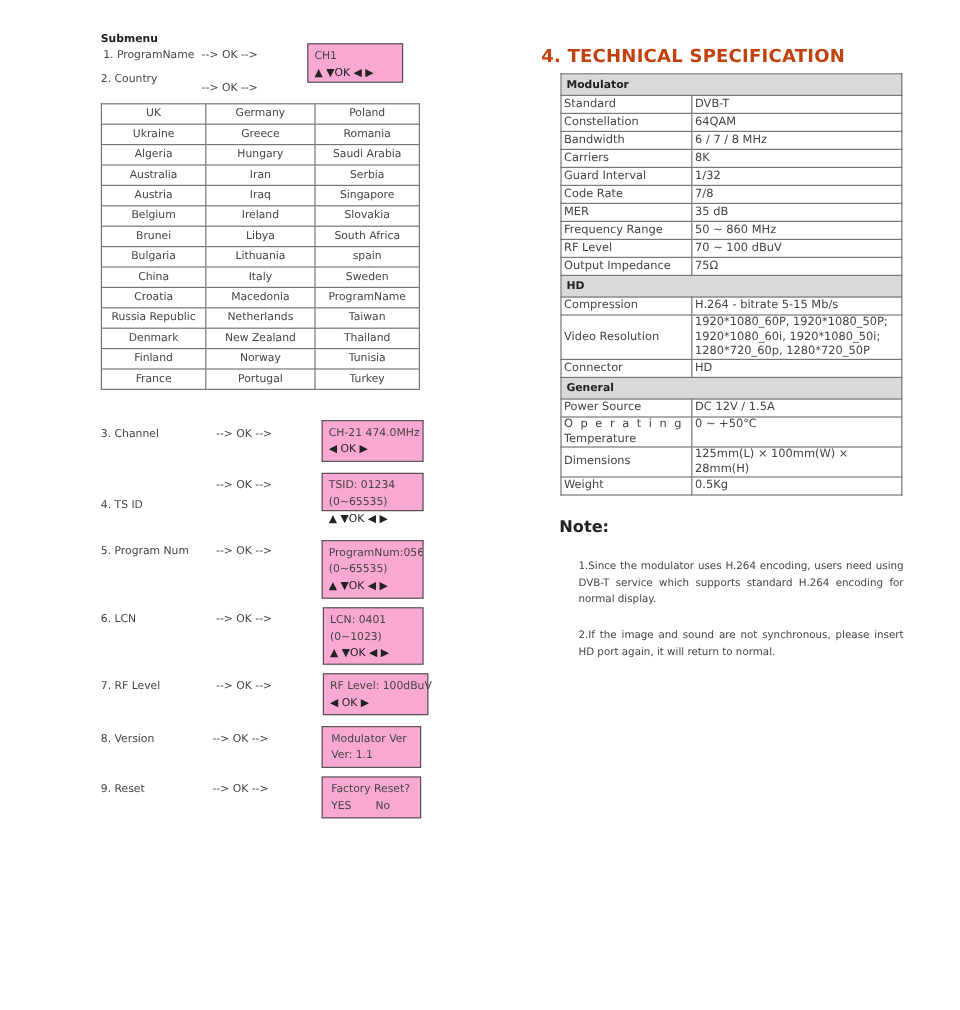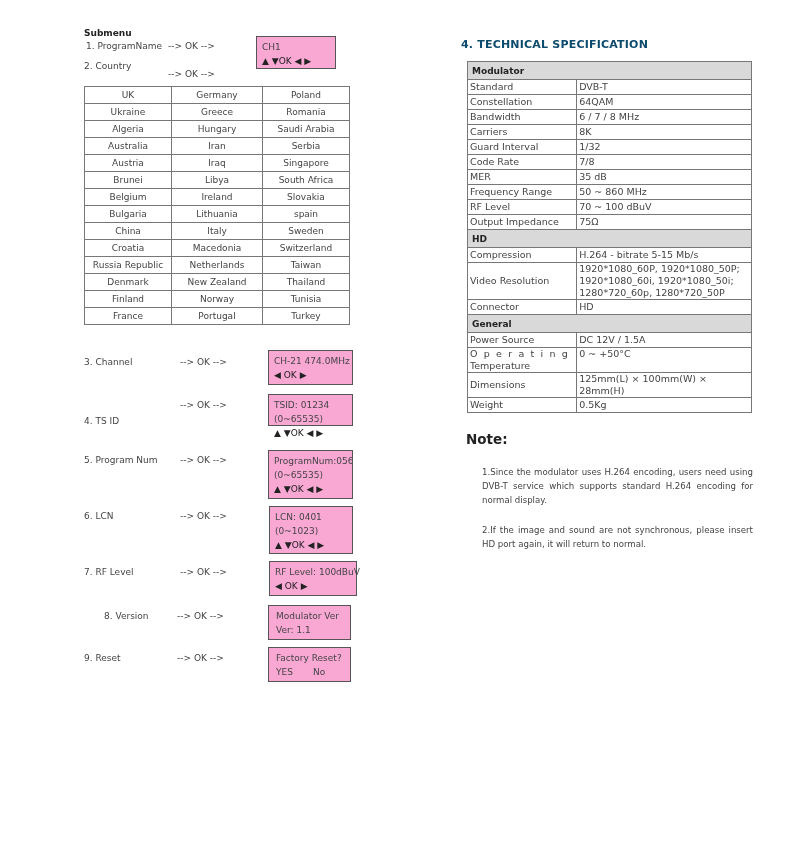--- a/index.html
+++ b/index.html
@@ -15,21 +15,21 @@
   .tri { font-size:9px; color:#222; }
 
   table.country { position:absolute; left:84px; top:86px; width:266px; border-collapse:collapse;
                   border:1.5px solid #555; }
   table.country td { border:1px solid #777; font-size:9px; color:#444; text-align:center;
                      height:16px; padding:0; line-height:16px; }
   table.country td.c1 { width:86px; }
   table.country td.c2 { width:90px; }
   table.country tr.thick td { border-top:1.5px solid #444; }
 
-  .spec-title { left:451px; top:38px; font-size:11px; font-weight:bold; color:#0c4a6e; letter-spacing:0.2px;margin-left:10px; }
+  .spec-title { left:451px; top:38px; font-size:15px; font-weight:bold; color:#c2410c; letter-spacing:0.2px; }
   table.spec { position:absolute; left:467px; top:61px; width:285px; border-collapse:collapse;
                border:1px solid #555; }
   table.spec td { border:1px solid #777; font-size:9.5px; color:#444; padding:0 2px;
                   line-height:12px; vertical-align:middle; }
   table.spec td.k { width:99px; }
   table.spec tr.sec td { background:#d9d9d9; font-weight:bold; color:#222; font-size:9px;
                          height:17px; padding-left:4px; }
   table.spec tr.r td { height:14px; }
   .spaced { letter-spacing:6.3px; }
 
@@ -74,43 +74,43 @@
         <td class="c1">Australia</td>
         <td class="c2">Iran</td>
         <td class="c3">Serbia</td>
       </tr>
       <tr class="thick">
         <td class="c1">Austria</td>
         <td class="c2">Iraq</td>
         <td class="c3">Singapore</td>
       </tr>
       <tr>
+        <td class="c1">Belgium</td>
+        <td class="c2">Ireland</td>
+        <td class="c3">Slovakia</td>
+      </tr>
+      <tr>
         <td class="c1">Brunei</td>
         <td class="c2">Libya</td>
         <td class="c3">South Africa</td>
       </tr>
       <tr>
-        <td class="c1">Belgium</td>
-        <td class="c2">Ireland</td>
-        <td class="c3">Slovakia</td>
-      </tr>
-      <tr>
         <td class="c1">Bulgaria</td>
         <td class="c2">Lithuania</td>
         <td class="c3">spain</td>
       </tr>
       <tr>
         <td class="c1">China</td>
         <td class="c2">Italy</td>
         <td class="c3">Sweden</td>
       </tr>
       <tr>
         <td class="c1">Croatia</td>
         <td class="c2">Macedonia</td>
-        <td class="c3">Switzerland</td>
+        <td class="c3">ProgramName</td>
       </tr>
       <tr>
         <td class="c1">Russia Republic</td>
         <td class="c2">Netherlands</td>
         <td class="c3">Taiwan</td>
       </tr>
       <tr>
         <td class="c1">Denmark</td>
         <td class="c2">New Zealand</td>
         <td class="c3">Thailand</td>
@@ -159,21 +159,21 @@
   <div class="line tri">▲ ▼OK ◀  ▶</div>
 </div>
 
 <div class="abs menu-label" style="left:84px;top:567px;">7. RF Level</div>
 <div class="abs menu-arrow" style="left:180px;top:567px;">--&gt;  OK  --&gt;</div>
 <div class="abs lcd" style="left:269px;top:561px;width:88px;height:35px;">
   <div class="line">RF Level: 100dBuV</div>
   <div class="line tri">◀  OK  ▶</div>
 </div>
 
-<div class="abs menu-label" style="left:84px;top:611px;margin-left:20px;">8. Version</div>
+<div class="abs menu-label" style="left:84px;top:611px;">8. Version</div>
 <div class="abs menu-arrow" style="left:177px;top:611px;">--&gt;  OK  --&gt;</div>
 <div class="abs lcd" style="left:268px;top:605px;width:83px;height:35px;padding-left:7px;">
   <div class="line">Modulator Ver</div>
   <div class="line">Ver: 1.1</div>
 </div>
 
 <div class="abs menu-label" style="left:84px;top:653px;">9. Reset</div>
 <div class="abs menu-arrow" style="left:177px;top:653px;">--&gt;  OK  --&gt;</div>
 <div class="abs lcd" style="left:268px;top:647px;width:83px;height:35px;padding-left:7px;">
   <div class="line">Factory Reset?</div>

